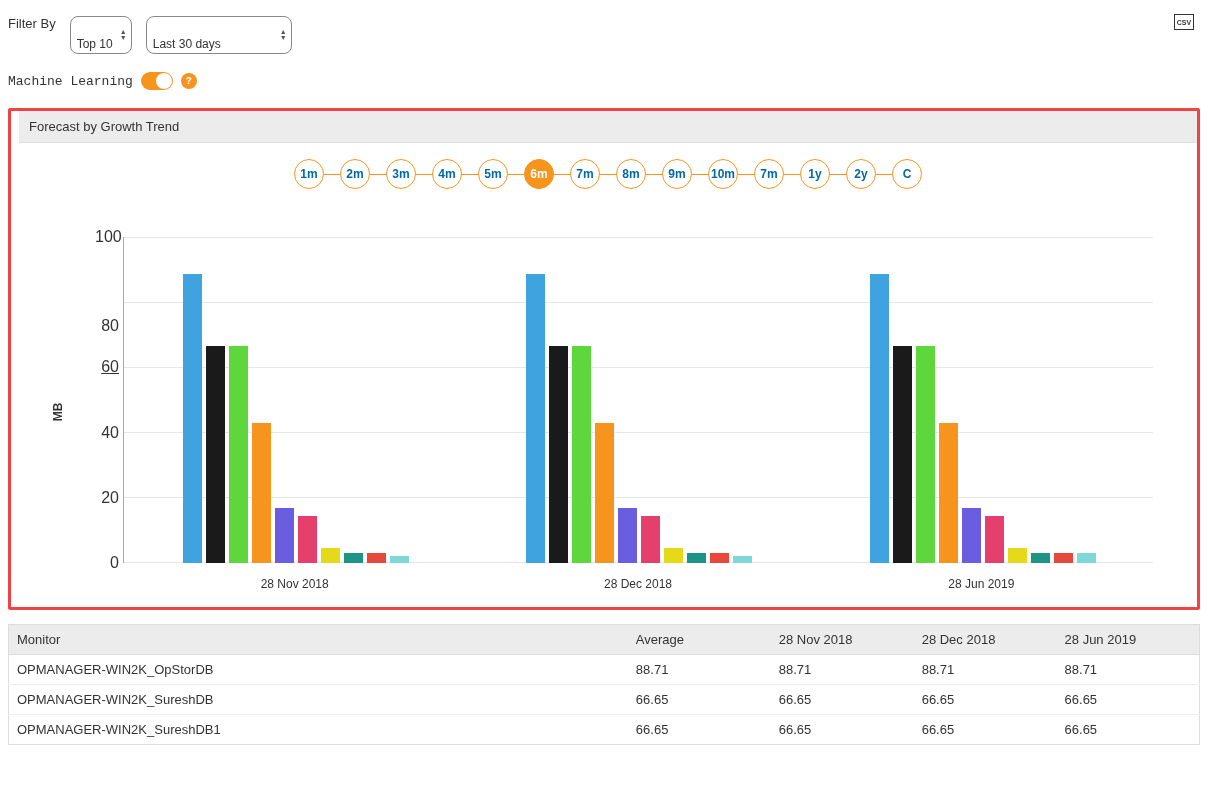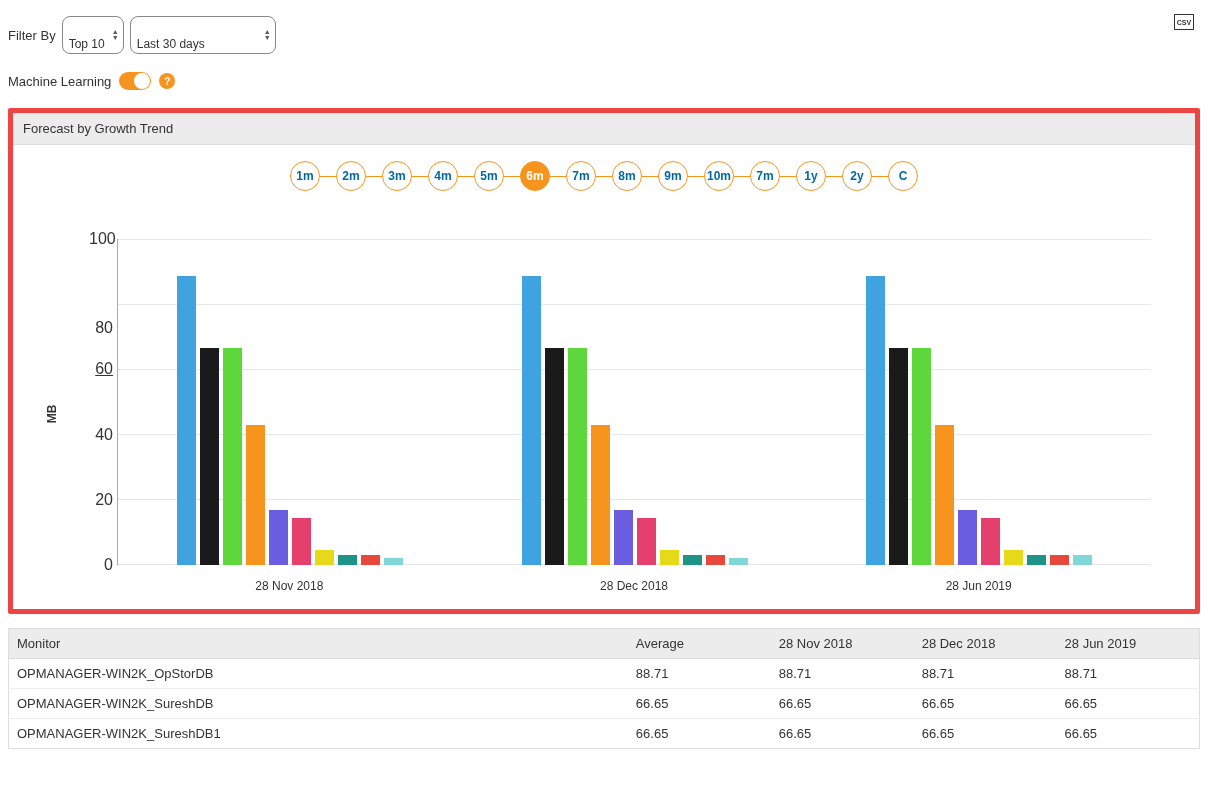--- a/index.html
+++ b/index.html
@@ -12,22 +12,21 @@
   }
   .page {
     width: 1208px;
     box-sizing: border-box;
     padding: 12px 8px 6px 8px;
   }
 
   
   .filter-bar {
     display: flex;
-    align-items: center;
-    gap: 6px;
+    gap: 14px;
     padding: 4px 0 14px 0;
     position: relative;
   }
   .filter-bar .label { font-size: 13px; }
   .select {
     border: 1px solid #888;
     border-radius: 8px;
     background: #fff;
     padding: 20px 18px 2px 6px;
     font-size: 12px;
@@ -52,20 +51,21 @@
     font-size: 7px; font-weight: bold;
     cursor: pointer;
   }
 
   
   .ml-row {
     display: flex;
     align-items: center;
     gap: 8px;
     padding: 4px 0 18px 0;
+    font-family: Liberation Mono, monospace;
   }
   .toggle {
     width: 32px; height: 18px;
     border-radius: 10px;
     background: #f7941e;
     position: relative;
     cursor: pointer;
   }
   .toggle .knob {
     position: absolute;
@@ -80,23 +80,24 @@
     background: #f7941e;
     color: #fff;
     display: inline-flex;
     align-items: center; justify-content: center;
     font-size: 10px; font-weight: bold;
     cursor: pointer;
   }
 
   
   .panel {
-    border: 5px solid #ef4444;
+    border: 3px solid #ef4444;
     border-radius: 2px;
     margin-bottom: 14px;
+    padding-left: 8px;
   }
   .panel-header {
     background: #ececec;
     padding: 8px 10px;
     font-size: 13px;
     color: #333;
     border-bottom: 1px solid #ddd;
   }
   .panel-body {
     padding: 16px 12px 10px 12px;

